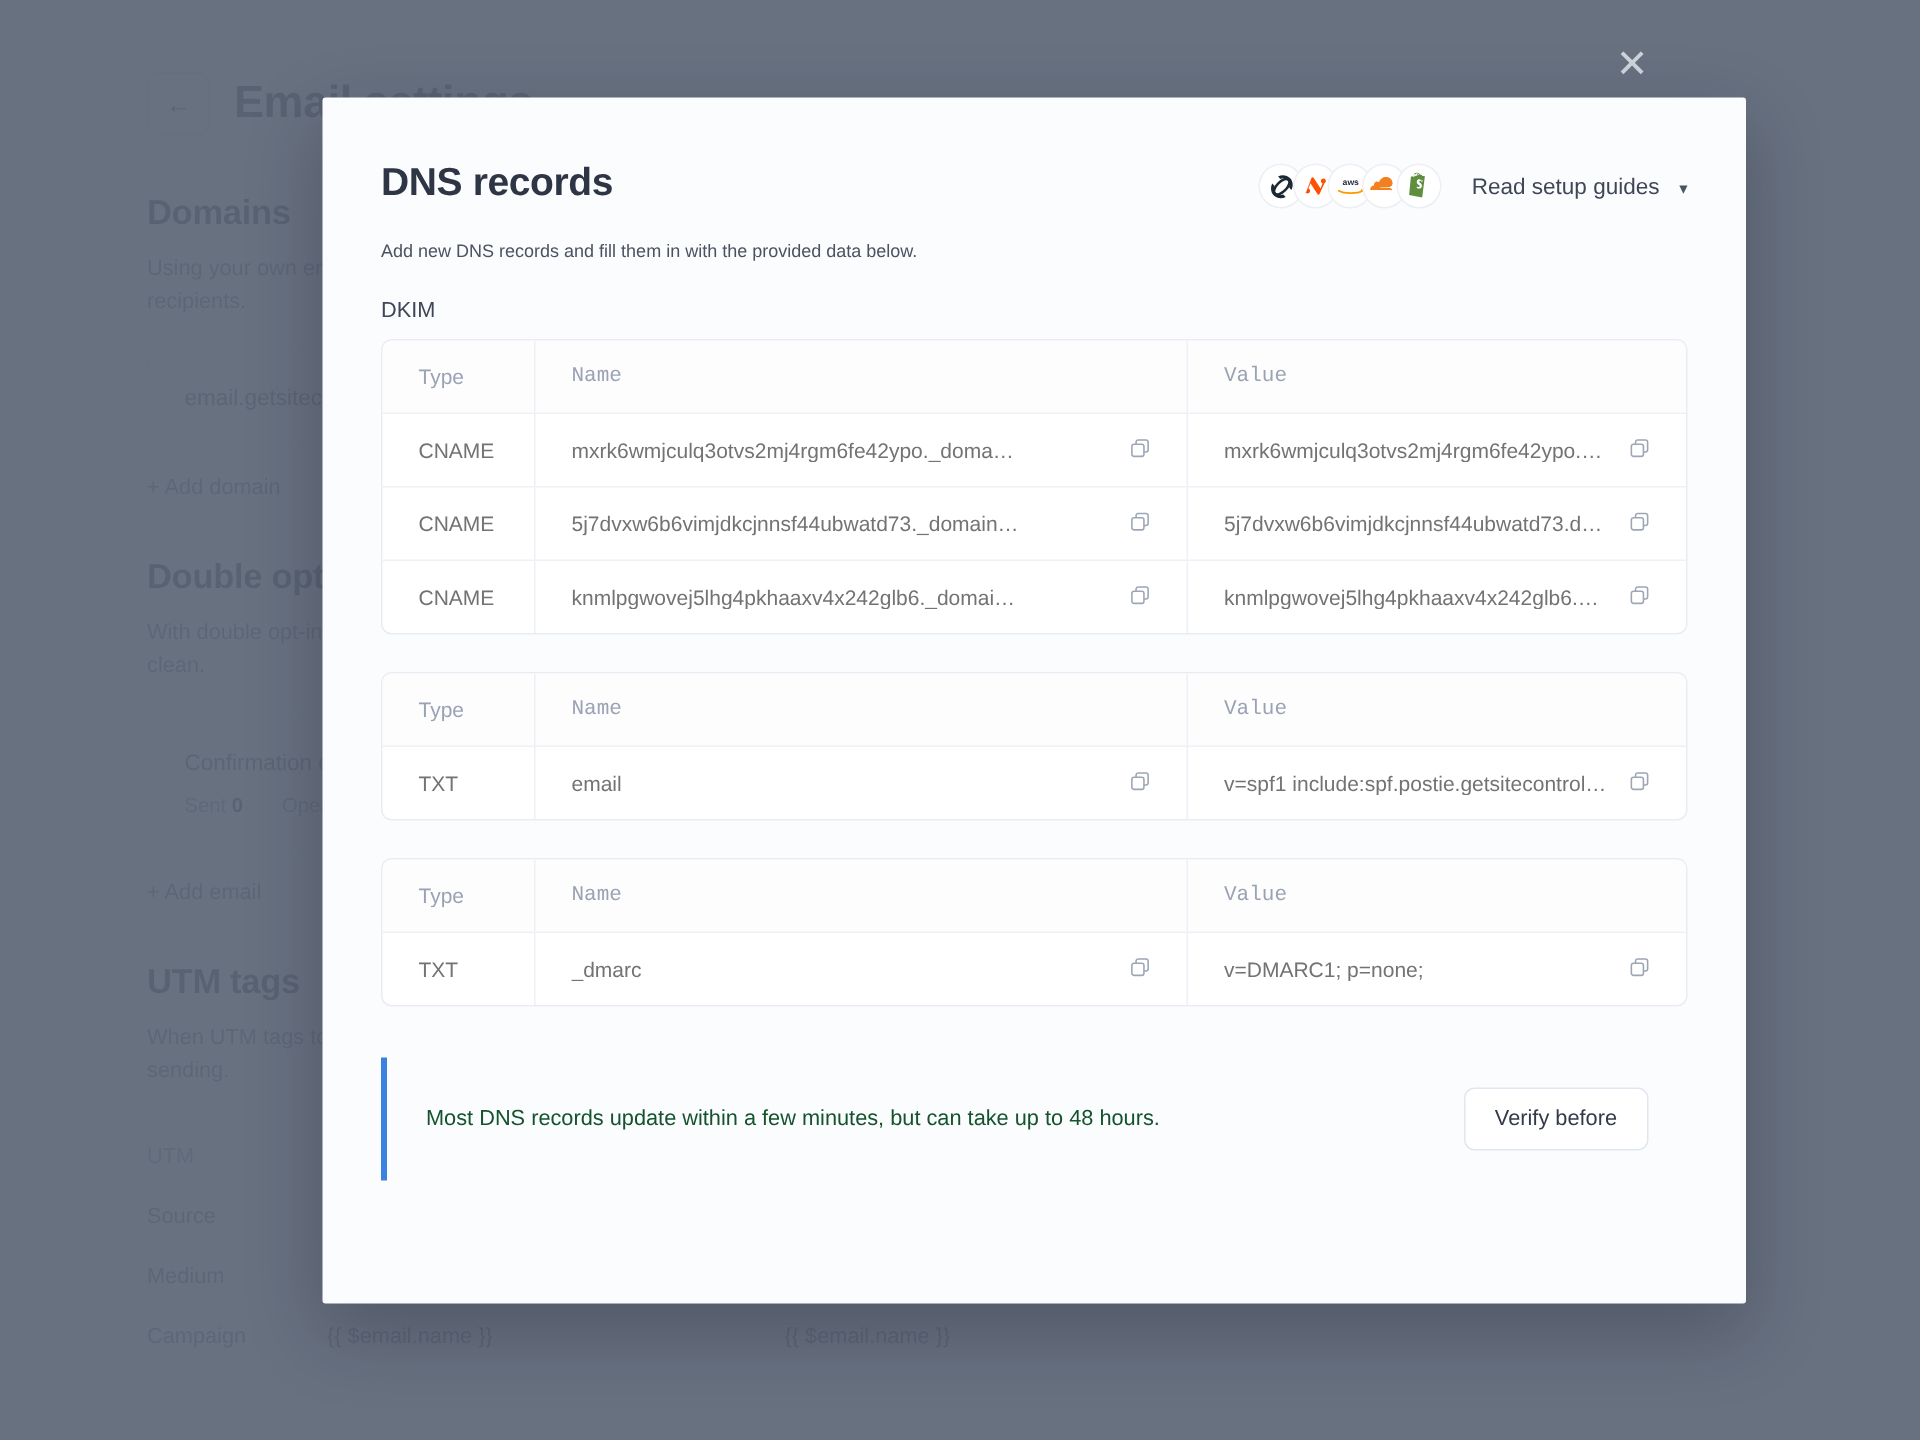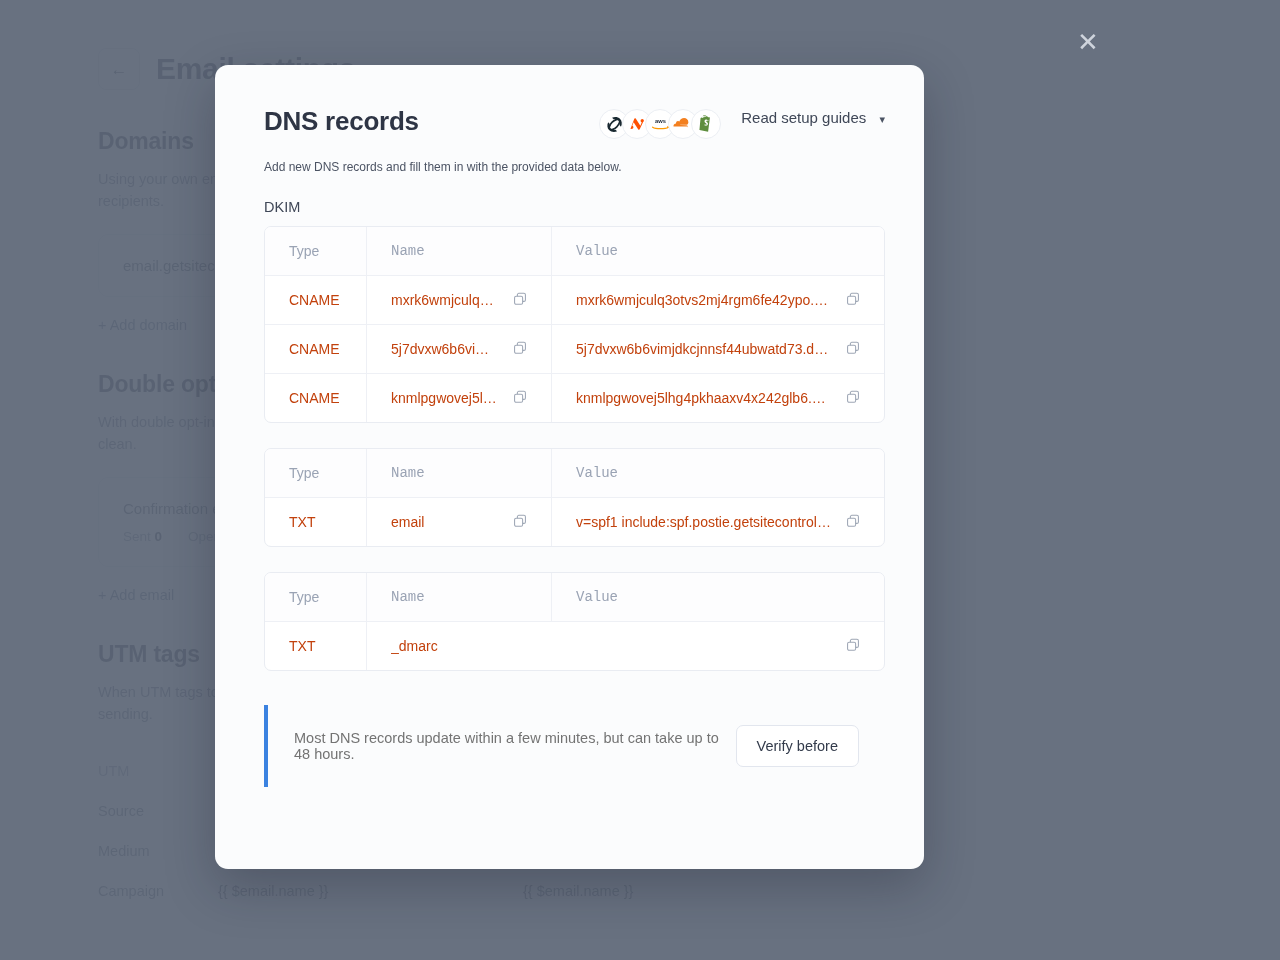--- a/index.html
+++ b/index.html
@@ -107,26 +107,26 @@
     font-size: 26px;
     line-height: 26px;
     font-weight: 300;
     text-align: center;
   }
 
   
   .modal {
     position: absolute;
     left: 215px; top: 65px;
-    width: 709px;
+    width: 949px;
     height: 804px;
     background: #fbfcfd;
-    border-radius: 13px;
+    border-radius: 2px;
     box-shadow: 0 18px 50px rgba(20,26,38,0.28);
-    padding: 41px 39px 0 49px;
+    padding: 41px 39px 0 39px;
     overflow: hidden;
   }
 
   .modal-top {
     display: flex;
     align-items: flex-start;
     justify-content: space-between;
   }
   .modal-title {
     font-size: 26px;
@@ -135,21 +135,21 @@
     letter-spacing: -0.25px;
   }
   .modal-desc {
     margin-top: 21px;
     font-size: 12px;
     color: #4b5363;
   }
 
   .guides {
     display: flex;
-    align-items: flex-start;
+    align-items: center;
     margin-top: 3px;
   }
   .provider-icons { display: flex; }
   .prov {
     width: 30px; height: 30px;
     border-radius: 50%;
     background: #ffffff;
     border: 1px solid #eceff4;
     margin-left: -7px;
     display: flex; align-items: center; justify-content: center;
@@ -187,21 +187,21 @@
     min-height: 48px;
     align-items: center;
     justify-content: space-between;
   }
   .trow:first-child { border-top: none; }
   .thead { background: #fdfdfe; }
   .thead .cell { color: #9aa3b4; }
 
   .cell {
     font-size: 14px;
-    color: #c2410c;
+    color: #737373;
     padding: 0 24px;
     display: flex;
     align-items: center;
     overflow: hidden;
     white-space: nowrap;
   }
   .c-type { width: 101px; flex: 0 0 101px; }
   .c-name { flex: 1 1 auto; border-left: 1px solid #eef0f5; justify-content: space-between; height: 48px; }
   .c-value { width: 333px; flex: 0 0 333px; border-left: 1px solid #eef0f5; justify-content: space-between; height: 48px; }
   .cell-txt { overflow: hidden; text-overflow: ellipsis; white-space: nowrap; }
@@ -214,21 +214,21 @@
     margin-top: 34px;
     display: flex;
     align-items: center;
     border-left: 4px solid #3b82e0;
     background: #fbfcfd;
     padding: 20px 26px 20px 26px;
     min-height: 73px;
   }
   .notice-txt {
     font-size: 14.5px;
-    color: #737373;
+    color: #14532d;
     flex: 1;
   }
   .verify-btn {
     border: 1px solid #e2e6ee;
     border-radius: 7px;
     background: #fff;
     font-size: 14.5px;
     color: #333b4b;
     padding: 12px 20px;
     font-family: "Liberation Sans", sans-serif;
@@ -457,20 +457,27 @@
       </div>
       <div class="trow">
         <div class="cell c-type">TXT</div>
         <div class="cell c-name">
           <span class="cell-txt">_dmarc</span>
           <span class="copy-ic"><svg width="14" height="14" viewBox="0 0 16 16">
                 <rect x="5" y="1.5" width="9.2" height="9.2" rx="1.7" fill="none" stroke="#8d97a8" stroke-width="1.2"></rect>
                 <rect x="1.8" y="4.8" width="9.2" height="9.2" rx="1.7" fill="#fff" stroke="#8d97a8" stroke-width="1.2"></rect>
               </svg></span>
         </div>
+        <div class="cell c-value">
+          <span class="cell-txt">v=DMARC1; p=none;</span>
+          <span class="copy-ic"><svg width="14" height="14" viewBox="0 0 16 16">
+                <rect x="5" y="1.5" width="9.2" height="9.2" rx="1.7" fill="none" stroke="#8d97a8" stroke-width="1.2"></rect>
+                <rect x="1.8" y="4.8" width="9.2" height="9.2" rx="1.7" fill="#fff" stroke="#8d97a8" stroke-width="1.2"></rect>
+              </svg></span>
+        </div>
       </div>
     </div>
   </div>
 
   <div class="notice">
     <div class="notice-txt">Most DNS records update within a few minutes, but can take up to 48 hours.</div>
     <button class="verify-btn">Verify before</button>
   </div>
 
 </div>

